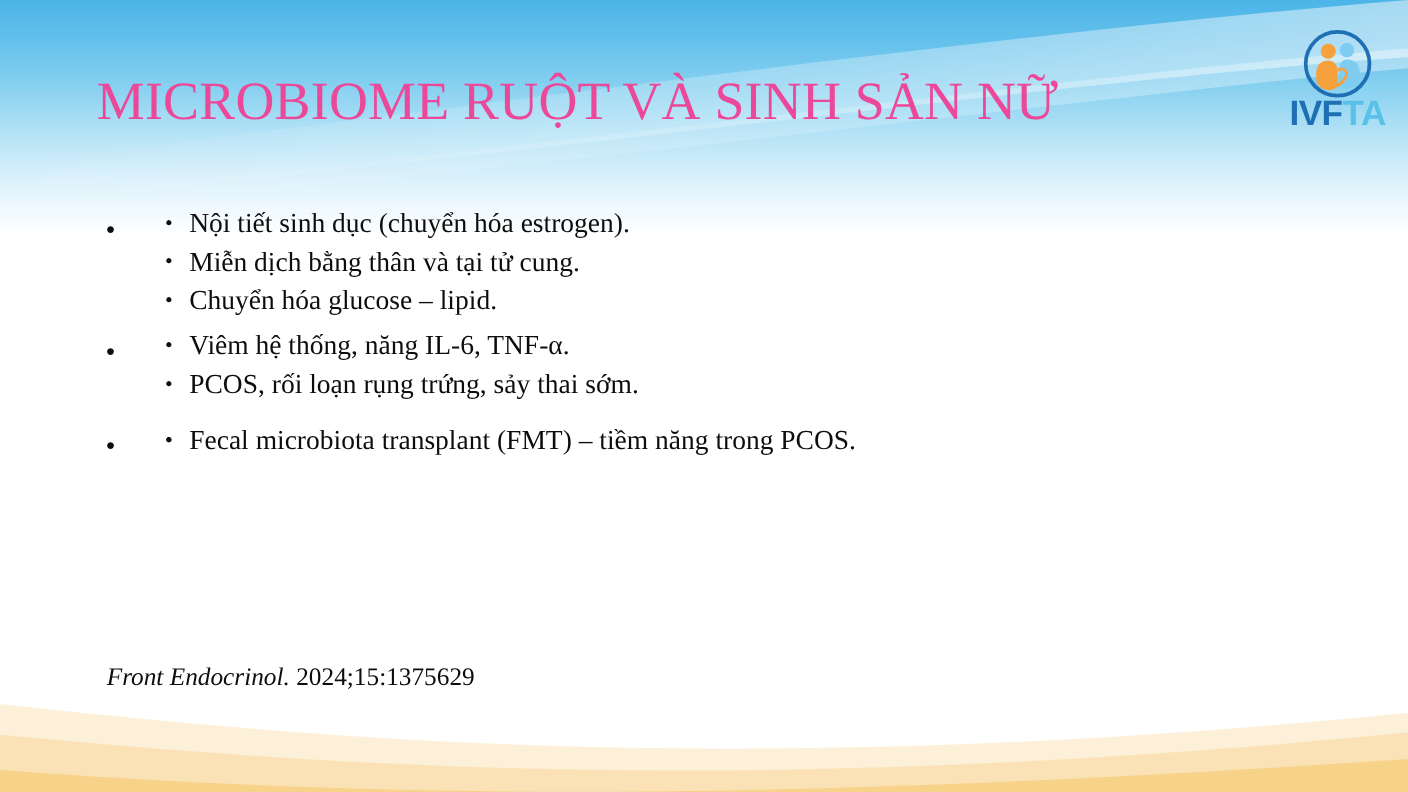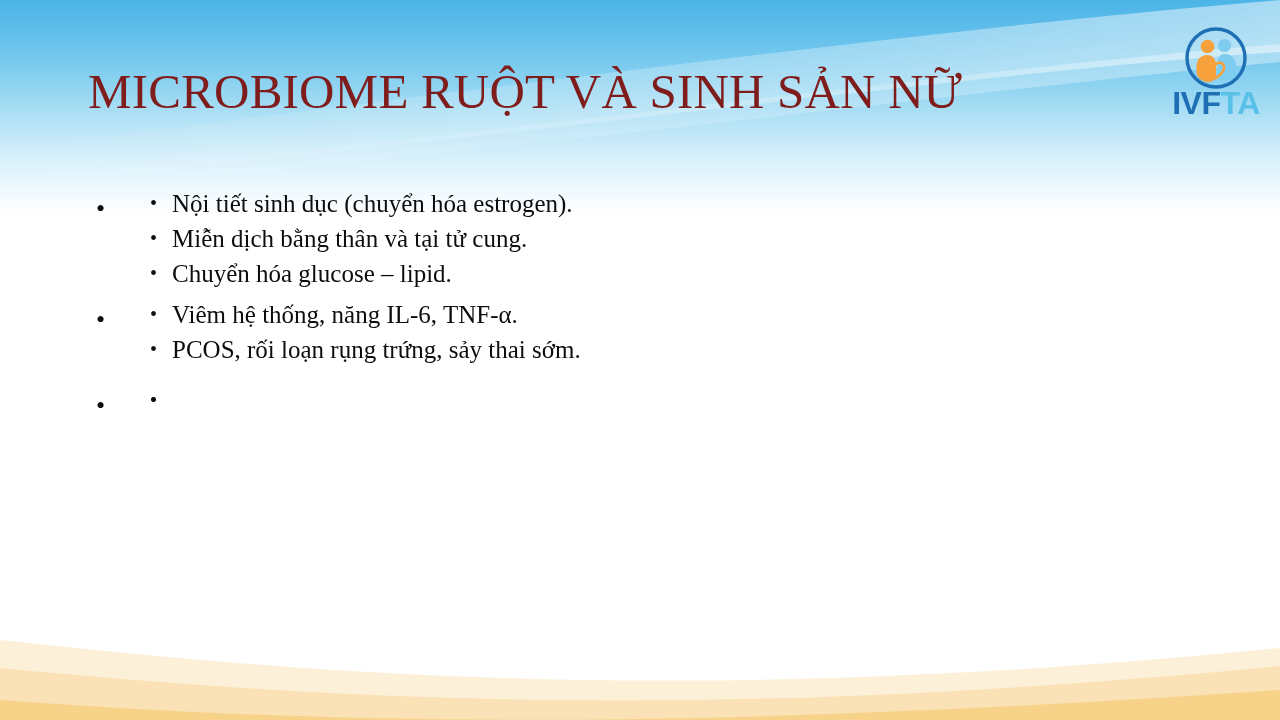--- a/index.html
+++ b/index.html
@@ -46,21 +46,21 @@
 
   
   .slide-title {
     position: absolute;
     left: 88px;
     top: 62px;
     width: 1070px;
     font-size: 49px;
     line-height: 60px;
     letter-spacing: 0.2px;
-    color: #7f1d1d;
+    color: #ec4899;
     white-space: nowrap;
     font-weight: normal;
   }
 
   
   .logo {
     position: absolute;
     left: 1168px;
     top: 26px;
     width: 96px;
@@ -241,18 +241,22 @@
     <div class="group-gap-lg"></div>
 
     <div class="lvl1">
       <span class="bullet">•</span>
     </div>
     <div class="lvl2">
       <span class="bullet">•</span>
     </div>
     <div class="lvl2">
       <span class="bullet">•</span>
-    </div>
-
-  </div>
-
+      <span>Fecal microbiota transplant (FMT) – tiềm năng trong PCOS.</span>
+    </div>
+
+  </div>
+
+  <div class="citation">
+    <span class="journal">Front Endocrinol.</span><span class="ref"> 2024;15:1375629</span>
+  </div>
 
 </div>
 
 </body></html>

